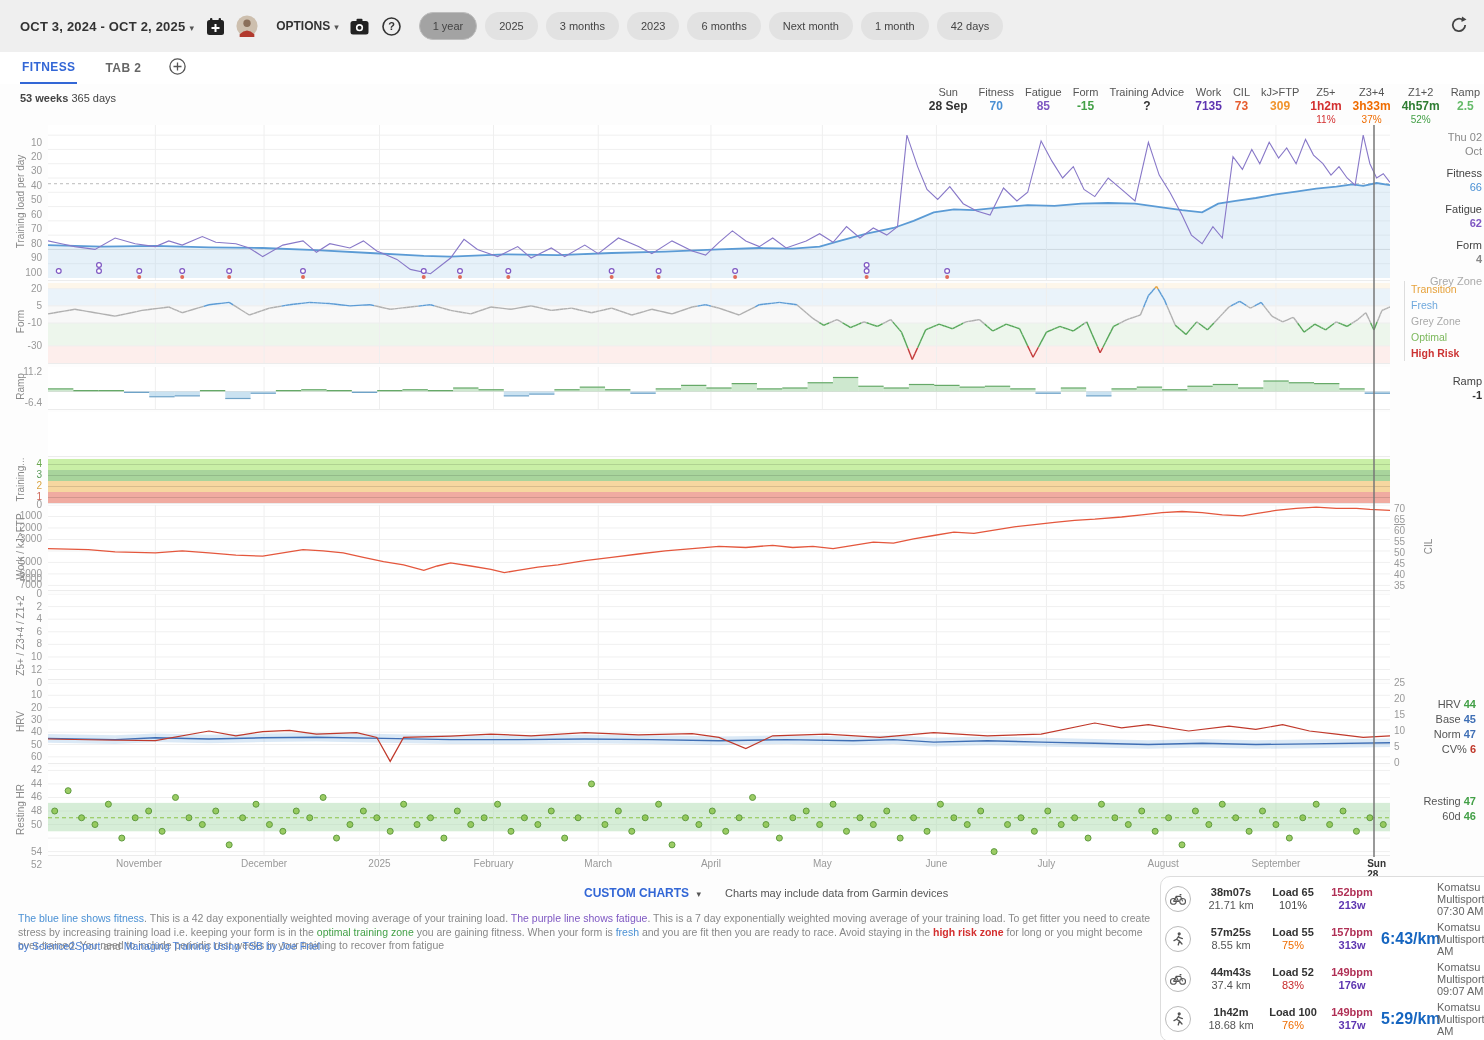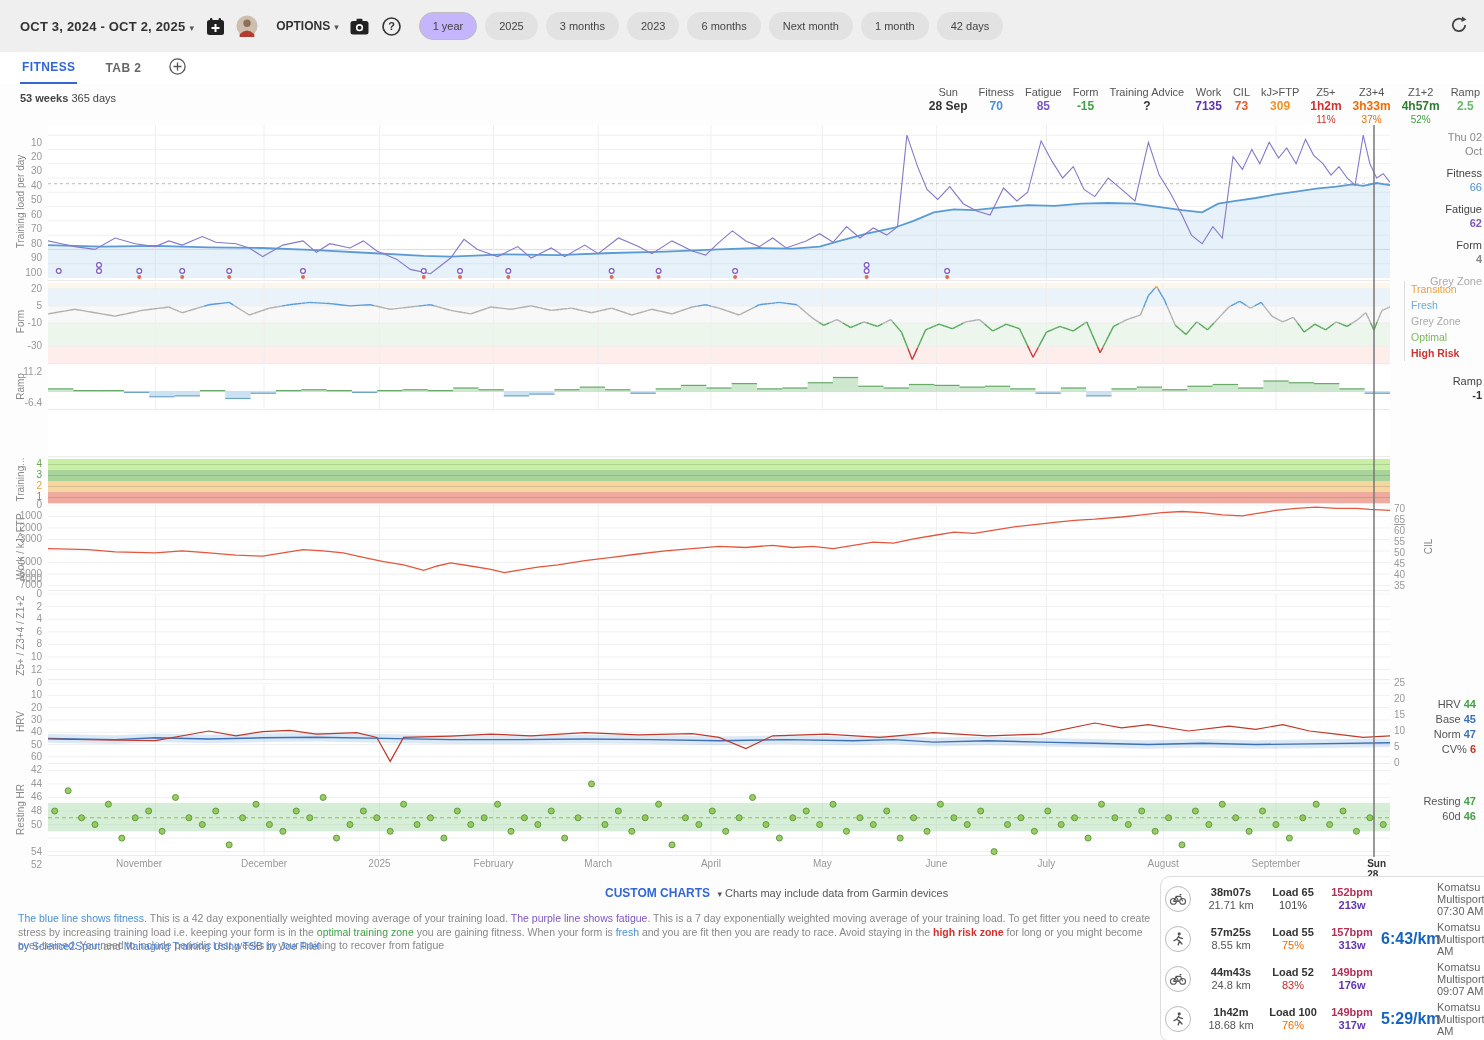--- a/index.html
+++ b/index.html
@@ -4,21 +4,21 @@
 <style>
   html,body{margin:0;padding:0;background:#fff;font-family:"Liberation Sans","DejaVu Sans",sans-serif;}
   #app{position:relative;width:1484px;height:1040px;overflow:hidden;background:#fdfdfd;}
   
   #toolbar{position:absolute;left:0;top:0;width:1484px;height:52px;background:#efefef;display:flex;align-items:center;gap:10px;padding-left:20px;box-sizing:border-box;}
   .daterange{font-weight:bold;font-size:13px;color:#333;letter-spacing:.2px;cursor:pointer;}
   .caret{font-size:9px;color:#555;margin-left:4px;}
   .toolbtn{width:22px;height:22px;display:flex;align-items:center;justify-content:center;cursor:pointer;}
   .options{font-weight:bold;font-size:12px;color:#333;margin-left:8px;cursor:pointer;}
   .pill{background:#e2e2e2;border:1px solid transparent;border-radius:14px;height:26px;padding:0 13px;font-size:11px;color:#444;display:flex;align-items:center;cursor:pointer;white-space:nowrap;}
-  .pill.active{background:#c4b5fd;border-color:#bdbdbd;}
+  .pill.active{background:#a3a3a3;border-color:#bdbdbd;}
   #refresh{position:absolute;right:14px;top:14px;}
   
   #tabs{position:absolute;left:0;top:52px;width:1484px;height:32px;background:#fff;display:flex;align-items:center;padding-left:20px;box-sizing:border-box;gap:26px;}
   .tab{font-size:12px;font-weight:bold;letter-spacing:.4px;color:#666;padding:8px 2px;cursor:pointer;}
   .tab.active{color:#3367d6;border-bottom:2px solid #3367d6;}
   .addtab{color:#555;cursor:pointer;}
   #period{position:absolute;left:20px;top:92px;font-size:11px;color:#444;}
   #period b{font-weight:bold;}
   
   #stats{position:absolute;right:0;top:86px;display:flex;gap:11px;align-items:flex-start;padding-right:4px;}
@@ -32,21 +32,21 @@
   .tick2{position:absolute;font-size:10px;color:#999;text-align:left;}
   .chartsvg{position:absolute;left:48px;background:#fff;}
   .rpanel{position:absolute;left:1394px;width:88px;text-align:right;font-size:11px;color:#888;line-height:14px;}
   .rlabelrow{font-size:11px;line-height:15px;text-align:right;}
   #formlegend{position:absolute;left:1404px;width:80px;border-left:1px solid #ddd;padding-left:6px;font-size:10.5px;line-height:16px;text-align:left;}
   #months{position:absolute;left:48px;top:858px;width:1342px;height:14px;}
   .month{position:absolute;font-size:10px;color:#999;transform:translateX(-50%);}
   .month.cur{color:#333;font-weight:bold;}
   #cursorline{position:absolute;top:125px;height:732px;width:2px;background:#777;opacity:.75;}
   
-  #customcharts{position:absolute;left:605px;top:886px;font-size:12px;font-weight:bold;color:#3367d6;cursor:pointer;}
+  #customcharts{position:absolute;left:584px;top:886px;font-size:12px;font-weight:bold;color:#3367d6;cursor:pointer;}
   #garminnote{position:absolute;left:725px;top:887px;font-size:11px;color:#555;}
   #explain{position:absolute;left:18px;top:912px;width:1146px;font-size:10.5px;line-height:13.5px;color:#888;}
   #explainlinks{position:absolute;left:18px;top:940px;font-size:10.5px;color:#888;}
   .lnk{color:#4a7fd4;}
   
   #acts{position:absolute;left:1160px;top:876px;width:360px;border:1px solid #ddd;border-radius:10px;background:#fff;padding:2px 0;box-sizing:border-box;}
   .act{display:grid;grid-template-columns:34px 64px 60px 58px 52px 1fr;align-items:center;padding:2px 4px;cursor:pointer;}
   .act .ic{width:24px;height:24px;border:1px solid #bbb;border-radius:50%;display:flex;align-items:center;justify-content:center;color:#555;}
   .cell{text-align:center;font-size:11px;line-height:13px;color:#333;}
   .cell .t{font-weight:bold;color:#333;}
@@ -1531,21 +1531,21 @@
       <div class="act">
         <span class="ic">
           <svg width="16" height="12" viewBox="0 0 16 12">
             <circle cx="3.4" cy="8.4" r="2.9" fill="none" stroke="#555" stroke-width="1.1"></circle>
             <circle cx="12.6" cy="8.4" r="2.9" fill="none" stroke="#555" stroke-width="1.1"></circle>
             <path d="M3.4 8.4 L6.2 3.4 L10.6 3.4 L12.6 8.4 M6.2 3.4 L8.6 8.4 L3.4 8.4 M9.6 1.6 L11.4 1.6" fill="none" stroke="#555" stroke-width="1.1"></path>
           </svg>
         </span>
         <div class="cell">
           <div class="t">44m43s</div>
-          <div class="b">24.8 km</div>
+          <div class="b">37.4 km</div>
         </div>
         <div class="cell">
           <div class="t">Load 52</div>
           <div style="color:#c62828">83%</div>
         </div>
         <div class="cell">
           <div class="hr">149bpm</div>
           <div class="pw">176w</div>
         </div>
         <div class="pace"></div>

